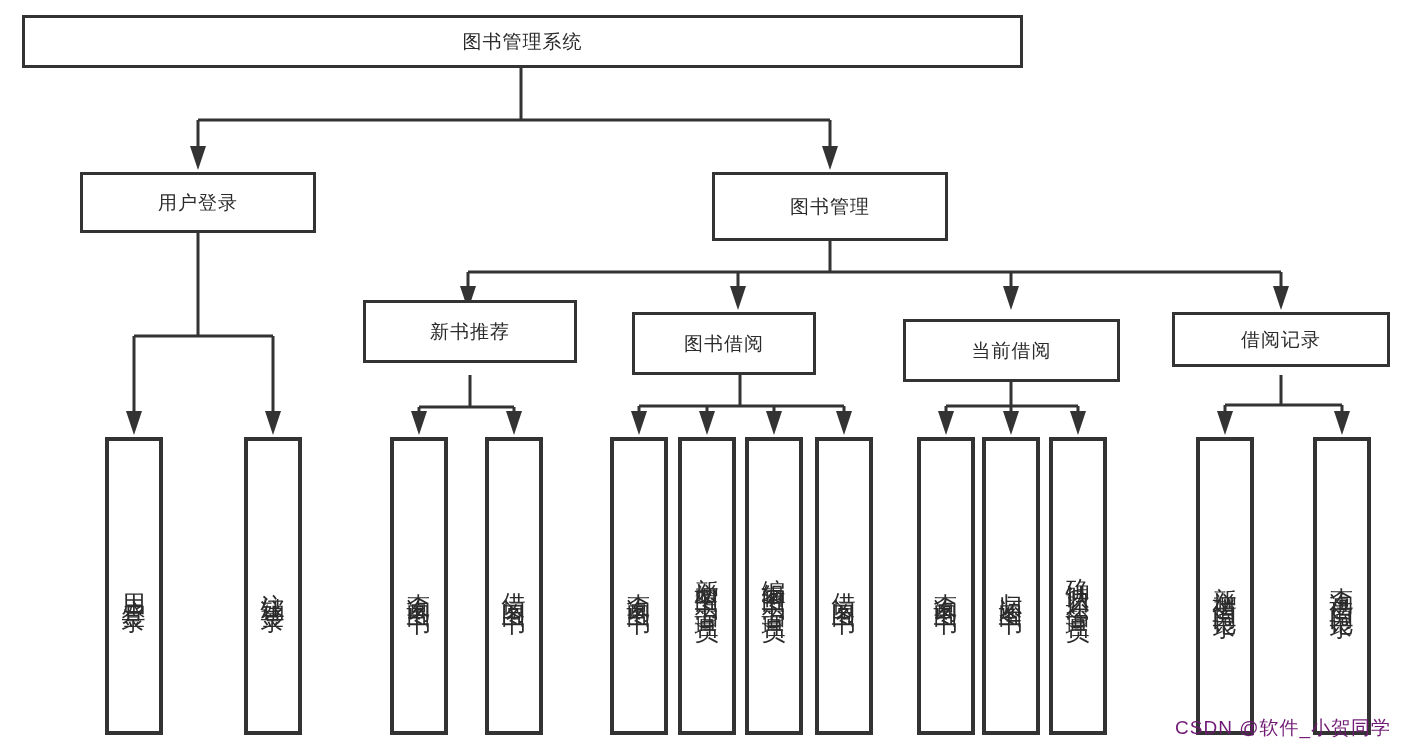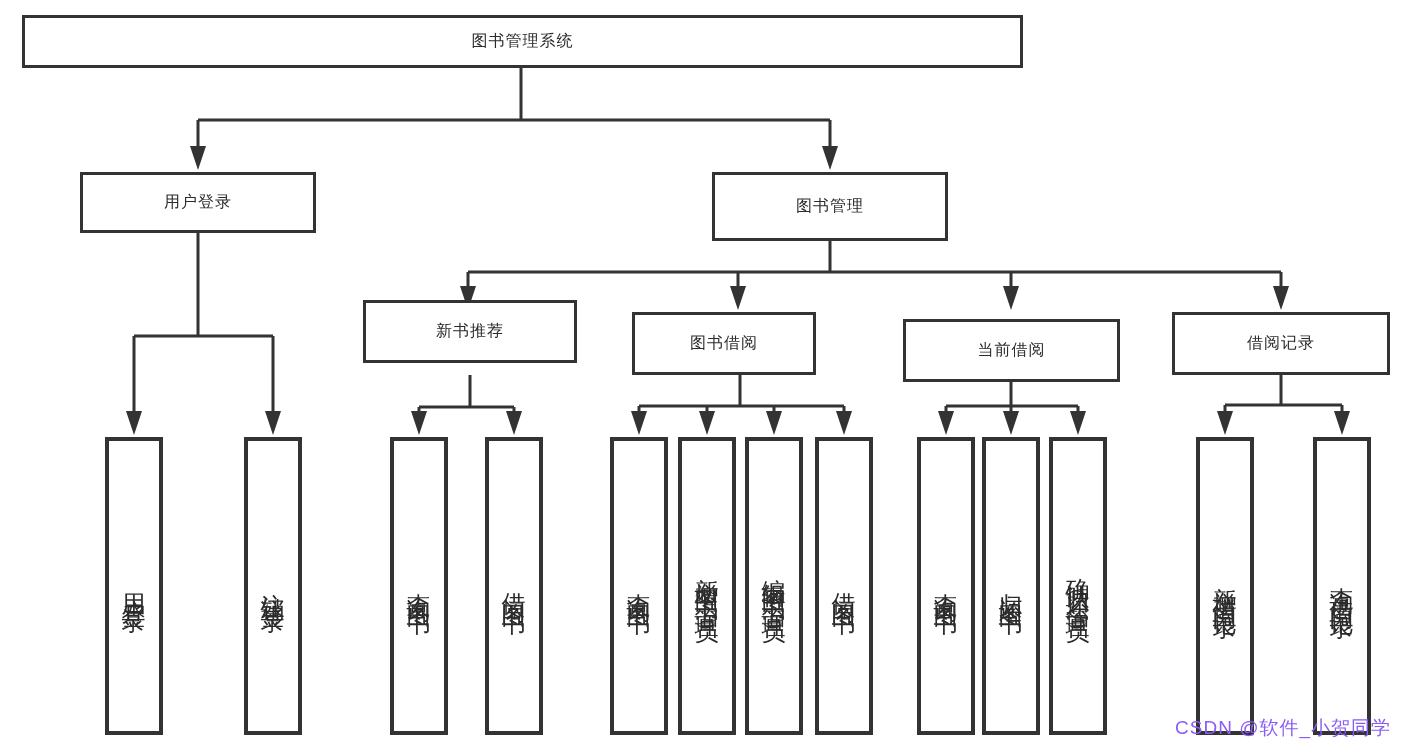--- a/index.html
+++ b/index.html
@@ -6,31 +6,31 @@
   .canvas{
     position:relative;width:1405px;height:747px;background:#ffffff;
     font-family:"Liberation Sans",sans-serif;overflow:hidden;color:#2b2b2b;
   }
   .wires{position:absolute;left:0;top:0;}
   .box{
     position:absolute;background:#ffffff;border:3px solid #333333;
     box-sizing:border-box;display:flex;align-items:center;justify-content:center;
   }
   .h-box span{
-    font-size:16px;letter-spacing:1px;white-space:nowrap;color:#2b2b2b;
+    font-size:19px;letter-spacing:1px;white-space:nowrap;color:#2b2b2b;
   }
   .v-box{border-width:4px;}
   .v-box span{
     writing-mode:vertical-rl;text-orientation:mixed;
     font-size:24px;letter-spacing:6px;line-height:1.05;
     white-space:nowrap;color:#2b2b2b;
   }
   .watermark{
     position:absolute;right:14px;bottom:6px;z-index:5;
-    font-size:19px;letter-spacing:1px;color:#8b5cf6;white-space:nowrap;
+    font-size:19px;letter-spacing:1px;color:#701a75;white-space:nowrap;
   }
 </style>
 </head>
 <body>
 
 <div class="canvas">
 
   <svg class="wires" width="1405" height="747" viewBox="0 0 1405 747">
     <g stroke="#333333" stroke-width="3" fill="none">
       <path d="M521,68 V120 M198,120 H830 M198,120 V148 M830,120 V148"></path>
@@ -77,21 +77,21 @@
 
   <div class="box h-box" style="left:363px;top:300px;width:214px;height:63px">
     <span>新书推荐</span>
   </div>
   <div class="box h-box" style="left:632px;top:312px;width:184px;height:63px">
     <span>图书借阅</span>
   </div>
   <div class="box h-box" style="left:903px;top:319px;width:217px;height:63px">
     <span>当前借阅</span>
   </div>
-  <div class="box h-box" style="left:1172px;top:312px;width:218px;height:63px">
+  <div class="box h-box" style="left:1172px;top:312px;width:218px;height:55px">
     <span>借阅记录</span>
   </div>
 
   <div class="box v-box" style="left:105px;top:437px;width:58px;height:298px">
     <span>用户登录</span>
   </div>
   <div class="box v-box" style="left:244px;top:437px;width:58px;height:298px">
     <span>注销登录</span>
   </div>
 

